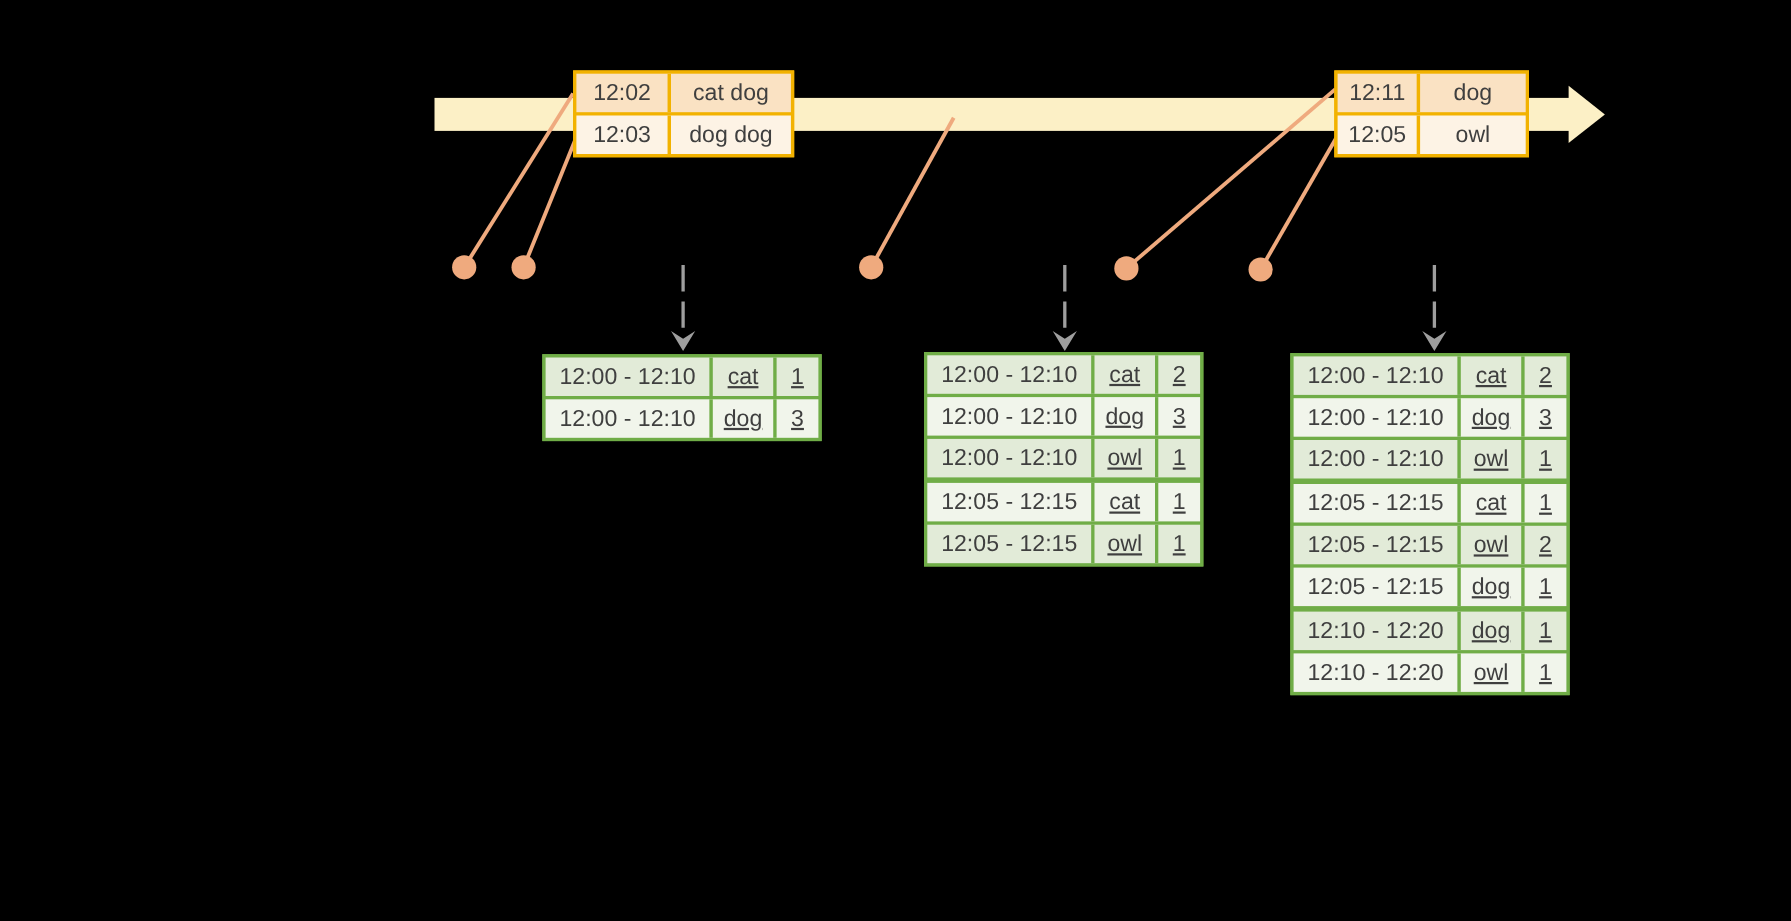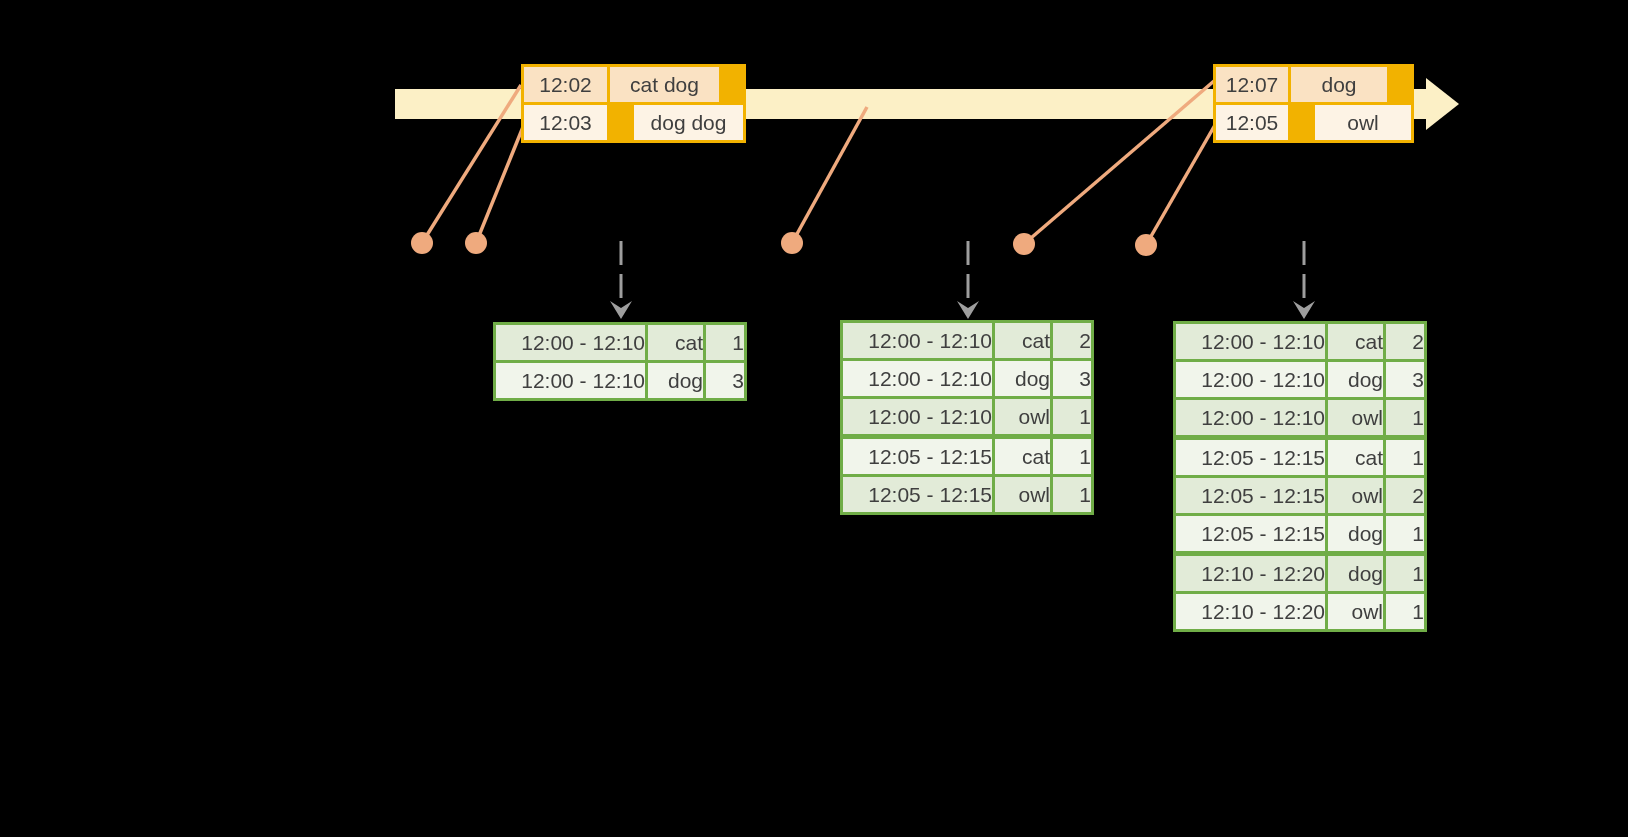--- a/index.html
+++ b/index.html
@@ -28,47 +28,47 @@
 
   
   .input-table{
     position:absolute;
     border:3px solid var(--input-border);
     background:var(--input-border);
   }
   .input-table .row{display:grid;}
   .it-wide .row{grid-template-columns:83px 112px;}
   .it-narrow .row{grid-template-columns:72px 99px;}
-  .input-table .row + .row{border-top:3px solid var(--input-border);gap:24px;}
+  .input-table .row + .row{border-top:3px solid var(--input-border);}
   .input-table .cell{
     height:35px;line-height:35px;
     text-align:center;font-size:21px;
     background:var(--input-row-b);
     white-space:nowrap;overflow:hidden;
   }
   .input-table .row:nth-child(odd) .cell{background:var(--input-row-a);}
   .input-table .cell + .cell{border-left:3px solid var(--input-border);}
 
   
   .result-table{
     position:absolute;
     border:3px solid var(--result-border);
     background:var(--result-border);
   }
   .result-table .row{display:grid;grid-template-columns:149px 58px 41px;}
   .result-table .row + .row{border-top:3px solid var(--result-border);}
   .result-table .row.group-start{border-top-width:5px;}
   .result-table .cell{
     height:35px;line-height:35px;
-    text-align:right;font-size:21px;
+    text-align:center;font-size:21px;
     background:var(--result-row-b);
     white-space:nowrap;overflow:hidden;
   }
   .result-table .row:nth-child(odd) .cell{background:var(--result-row-a);}
-  .result-table .cell + .cell{border-left:3px solid var(--result-border);}
+  .result-table .cell + .cell{border-left:3px solid var(--result-border);text-decoration:underline;}
 </style>
 </head>
 <body>
 
 <div class="stage">
 
   <svg class="gfx" width="1628" height="837" viewBox="0 0 1628 837">
 
     <rect x="395" y="89" width="1032" height="30" style="fill:var(--timeline-fill)"></rect>
     <polygon points="1426,78 1459,104 1426,130" style="fill:var(--timeline-fill)"></polygon>
@@ -108,21 +108,21 @@
         <div class="cell">12:02</div>
         <div class="cell">cat dog</div>
       </div>
       <div class="row">
         <div class="cell">12:03</div>
         <div class="cell">dog dog</div>
       </div>
     </div>
   <div class="input-table it-narrow" style="left:1213px;top:64px">
       <div class="row">
-        <div class="cell">12:07</div>
+        <div class="cell">12:11</div>
         <div class="cell">dog</div>
       </div>
       <div class="row">
         <div class="cell">12:05</div>
         <div class="cell">owl</div>
       </div>
     </div>
 
   <div class="result-table" style="left:493px;top:322px">
       <div class="row">

